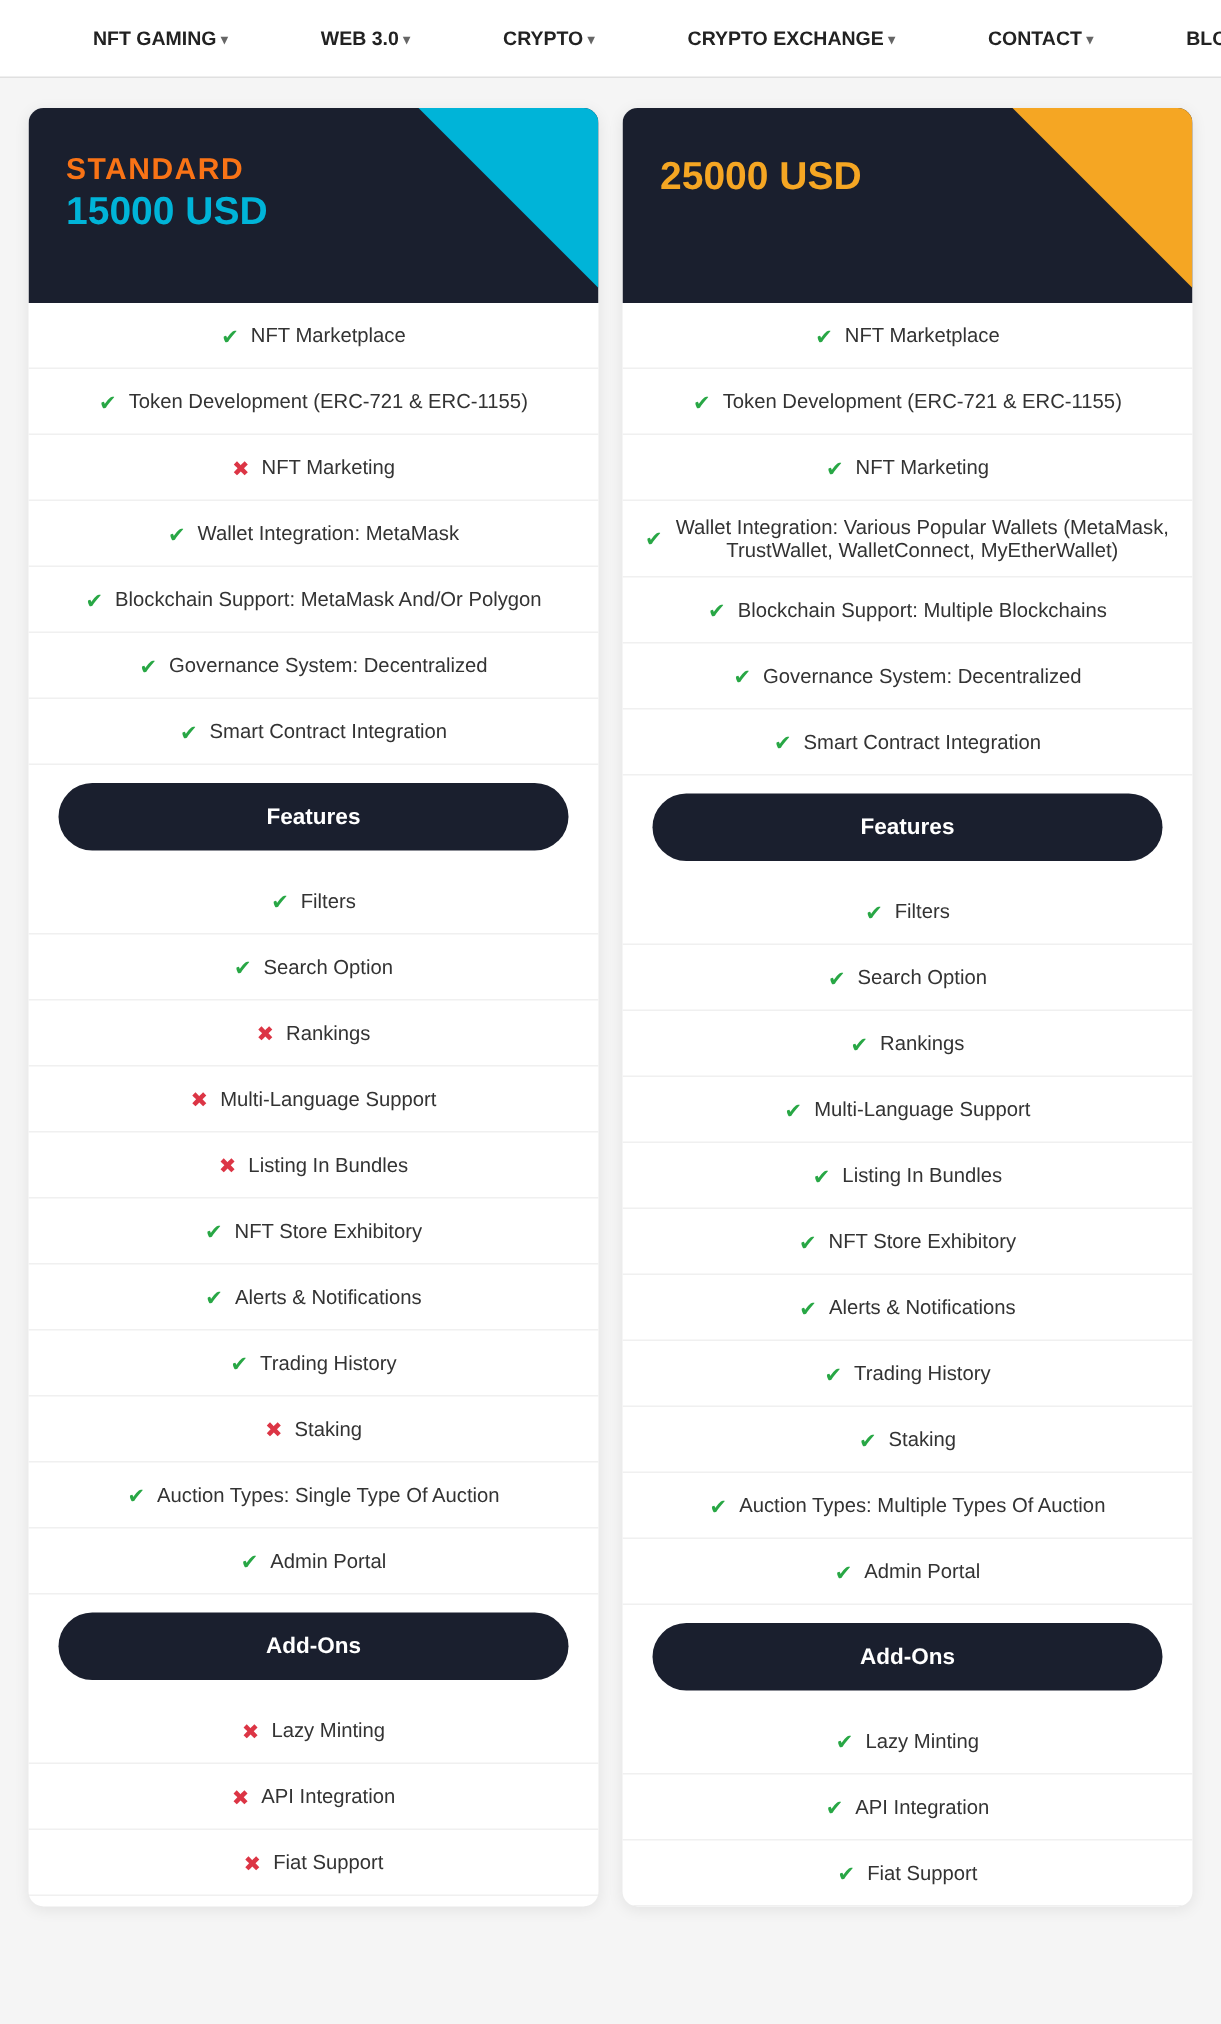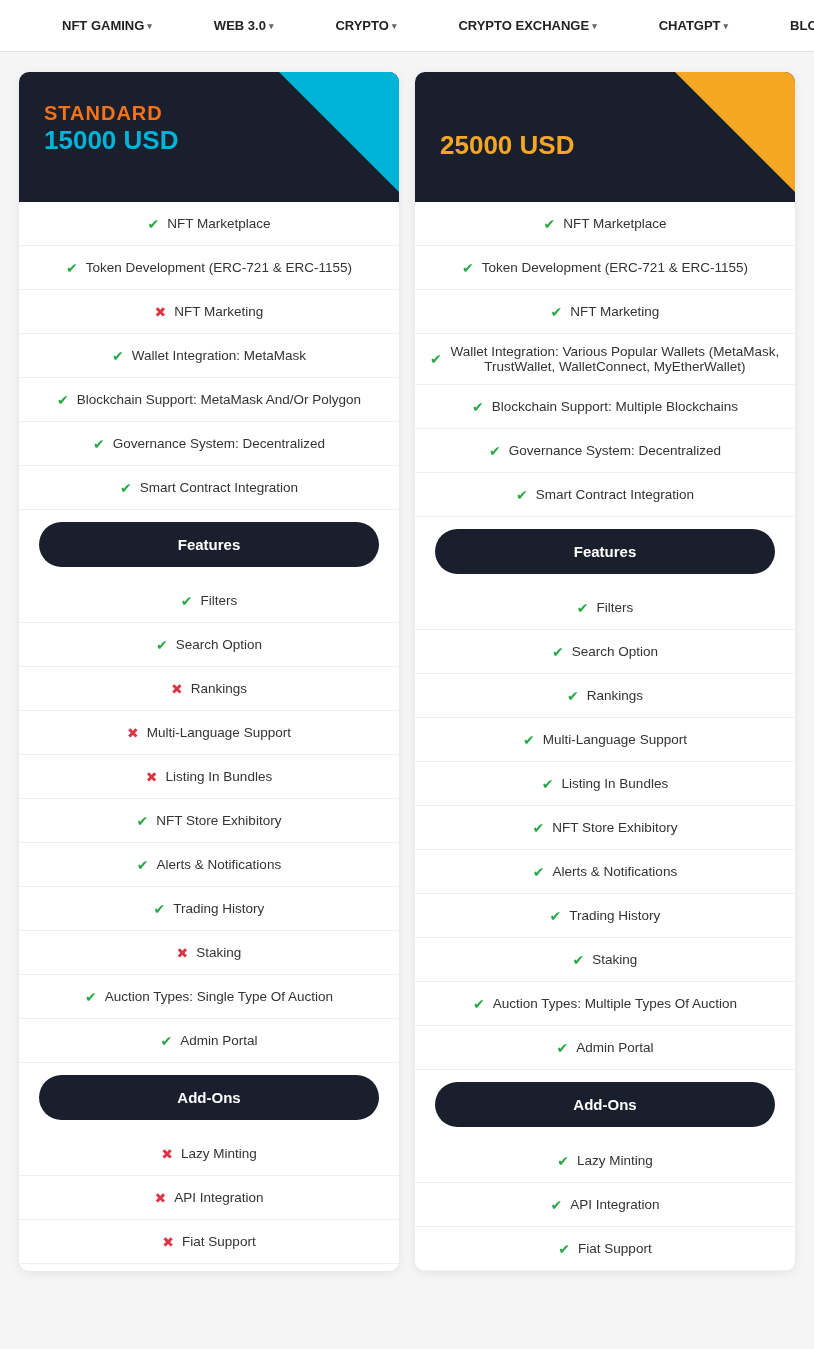--- a/index.html
+++ b/index.html
@@ -86,21 +86,21 @@
     }
     .standard-triangle {
       border-left: 120px solid transparent;
       border-top: 120px solid #00b4d8;
     }
     .advanced-triangle {
       border-left: 120px solid transparent;
       border-top: 120px solid #f5a623;
     }
     .standard-price { color: #00b4d8; }
-    .advanced-price { color: #f5a623; margin-top: 28px; }
+    .advanced-price { color: #f5a623; }
 
     
     .feature-list {
       padding: 0;
     }
     .feature-row {
       display: flex;
       align-items: center;
       justify-content: center;
       padding: 10px 15px;
@@ -153,21 +153,21 @@
   </div>
   <div class="nav-item">
     <span>CRYPTO</span>
     <span class="nav-chevron">▾</span>
   </div>
   <div class="nav-item">
     <span>CRYPTO EXCHANGE</span>
     <span class="nav-chevron">▾</span>
   </div>
   <div class="nav-item">
-    <span>CHATGPT</span>
+    <span>CONTACT</span>
     <span class="nav-chevron">▾</span>
   </div>
   <div class="nav-item">
     <span>BLOG</span>
   </div>
   <div class="nav-item">
     <span>CONTACT US</span>
     <span class="nav-chevron">▾</span>
   </div>
 </nav>

